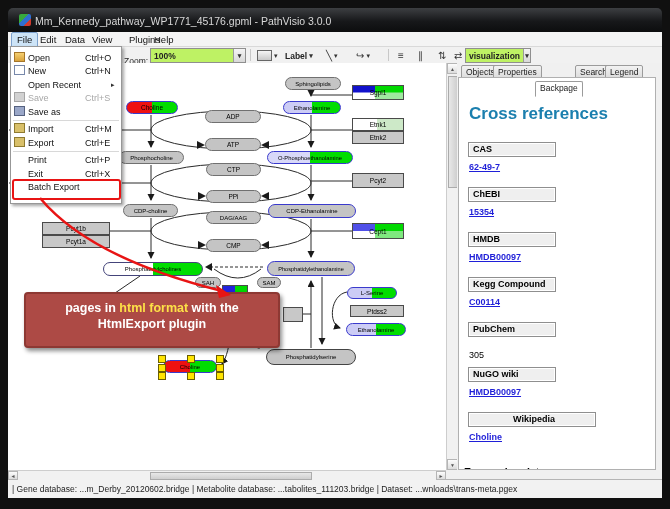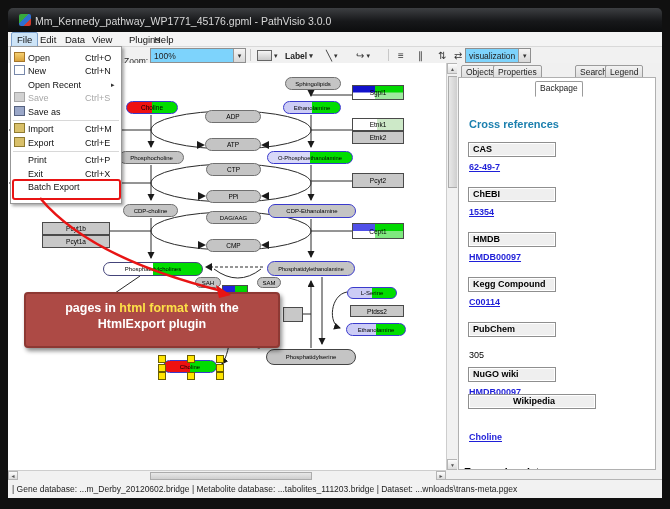--- a/index.html
+++ b/index.html
@@ -10,21 +10,21 @@
   #titlebar .ttl{position:absolute;left:27px;top:7px;white-space:nowrap;}
   #appicon{position:absolute;left:11px;top:6px;width:12px;height:12px;border-radius:2px;background:linear-gradient(135deg,#37a93c 40%,#2f6fd0 40%,#2f6fd0 70%,#d23a2e 70%);}
   #client{left:8px;top:32px;width:654px;height:465px;background:#f0f0f0;}
   
   #menubar{left:8px;top:32px;width:654px;height:14px;background:#f4f4f4;border-bottom:1px solid #d9d9d9;font-size:9.5px;color:#111;}
   .mb-item{position:absolute;top:1px;height:12px;padding:1px 5px;}
   .mb-item.open{background:#cde4f7;border:1px solid #7da2ce;border-radius:2px;top:0;}
   
   #toolbar{left:8px;top:47px;width:654px;height:17px;background:#f1f1f1;border-bottom:1px solid #cfcfcf;font-size:8.5px;color:#222;}
   .tb{position:absolute;top:1px;height:26px;display:flex;align-items:center;}
-  .combo{background:#7dd3fc;border:1px solid #8f8f8f;height:13px;display:flex;align-items:center;font-size:8.5px;}
+  .combo{background:#bef264;border:1px solid #8f8f8f;height:13px;display:flex;align-items:center;font-size:8.5px;font-weight:bold;}
   .combo .cv{padding:0 3px;flex:1;white-space:nowrap;}
   .combo .ca{width:11px;height:100%;background:linear-gradient(#f4f4f4,#d8d8d8);border-left:1px solid #9a9a9a;text-align:center;font-size:7px;line-height:13px;color:#333;}
   .tbtn{display:flex;align-items:center;border:1px solid transparent;padding:0 1px;height:13px;}
   .tbtn .da{font-size:7px;color:#333;margin-left:2px;}
   .gene-glyph{display:inline-block;width:13px;height:9px;border:1px solid #666;background:linear-gradient(#f5f5f5,#c9c9c9);}
   .tico{font-size:10px;color:#333;}
   .tsep{position:absolute;top:2px;width:1px;height:12px;background:#c8c8c8;}
   
   #canvas{left:8px;top:63px;width:438px;height:407px;background:#ffffff;border-right:1px solid #c4c4c4;}
   #edges{left:0;top:0;width:670px;height:509px;z-index:3;pointer-events:none;}
@@ -48,21 +48,21 @@
   #hscroll{left:8px;top:470px;width:438px;height:9px;border-top:1px solid #cdcdcd;z-index:4;}
   #hthumb{position:absolute;left:142px;top:1px;width:160px;height:6px;background:linear-gradient(#e8e8e8,#cfcfcf);border:1px solid #ababab;}
   
   #panel{left:457px;top:63px;width:205px;height:407px;background:#f0f0f0;z-index:6;}
   .tab{position:absolute;top:2px;height:11px;background:linear-gradient(#f2f2f2,#dcdcdc);border:1px solid #9b9b9b;font-size:8.5px;padding:1px 4px 0;color:#222;border-radius:2px 2px 0 0;}
   .tab.active{background:#fff;top:18px;height:13px;border-bottom:1px solid #fff;z-index:2;}
   #panel-content{position:absolute;left:1px;top:14px;width:196px;height:391px;background:#fff;border:1px solid #b0b0b0;overflow:hidden;}
   .ph{position:absolute;left:9px;width:82px;height:12px;background:#efefef;border:1px solid #8f8f8f;box-shadow:inset 0 0 0 1px #ffffff;font-weight:bold;font-size:9px;padding:1px 0 0 4px;box-sizing:content-box;color:#000;}
   .pv{position:absolute;left:10px;font-size:9px;font-weight:bold;color:#1f1fd8;text-decoration:underline;}
   .pv.plain{color:#000;font-weight:normal;text-decoration:none;}
-  #xref-heading{position:absolute;left:10px;top:40px;font-size:11px;font-weight:bold;color:#1b7fae;}
+  #xref-heading{position:absolute;left:10px;top:26px;font-size:17px;font-weight:bold;color:#1b7fae;}
   #expr-heading{position:absolute;left:5px;top:388px;font-size:10.5px;font-weight:bold;color:#000;}
   
   #statusbar{left:8px;top:479px;width:654px;height:18px;background:#f2f2f2;border-top:1px solid #b5b5b5;font-size:8.5px;color:#222;}
   #statusbar span{position:absolute;left:4px;top:4px;white-space:nowrap;}
   
   #filemenu{left:10px;top:46px;width:112px;height:158px;background:#ffffff;border:1px solid #979797;box-shadow:2px 2px 3px rgba(0,0,0,0.35);z-index:20;padding-top:4px;box-sizing:border-box;}
   .mi{height:13.5px;display:flex;align-items:center;font-size:9px;color:#111;}
   .mi .mic{width:17px;text-align:center;flex:none;}
   .mi .ml{flex:1;white-space:nowrap;}
   .mi .ms{width:36px;text-align:left;flex:none;color:#111;}
@@ -318,21 +318,21 @@
     <div class="ph" style="top:109px;">ChEBI</div>
     <a class="pv" style="top:129px;">15354</a>
     <div class="ph" style="top:154px;">HMDB</div>
     <a class="pv" style="top:174px;">HMDB00097</a>
     <div class="ph" style="top:199px;">Kegg Compound</div>
     <a class="pv" style="top:219px;">C00114</a>
     <div class="ph" style="top:244px;">PubChem</div>
     <span class="pv plain" style="top:272px;">305</span>
     <div class="ph" style="top:289px;">NuGO wiki</div>
     <a class="pv" style="top:309px;">HMDB00097</a>
-    <div class="ph" style="top:316px;padding-left:44px;">Wikipedia</div>
+    <div class="ph" style="top:334px;padding-left:44px;">Wikipedia</div>
     <a class="pv" style="top:354px;">Choline</a>
     <div id="expr-heading">Expression data</div>
   </div>
 </div>
 
 <div class="abs" id="statusbar">
   <span>| Gene database: ...m_Derby_20120602.bridge | Metabolite database: ...tabolites_111203.bridge | Dataset: ...wnloads\trans-meta.pgex</span>
 </div>
 
 <div class="abs" id="filemenu">

